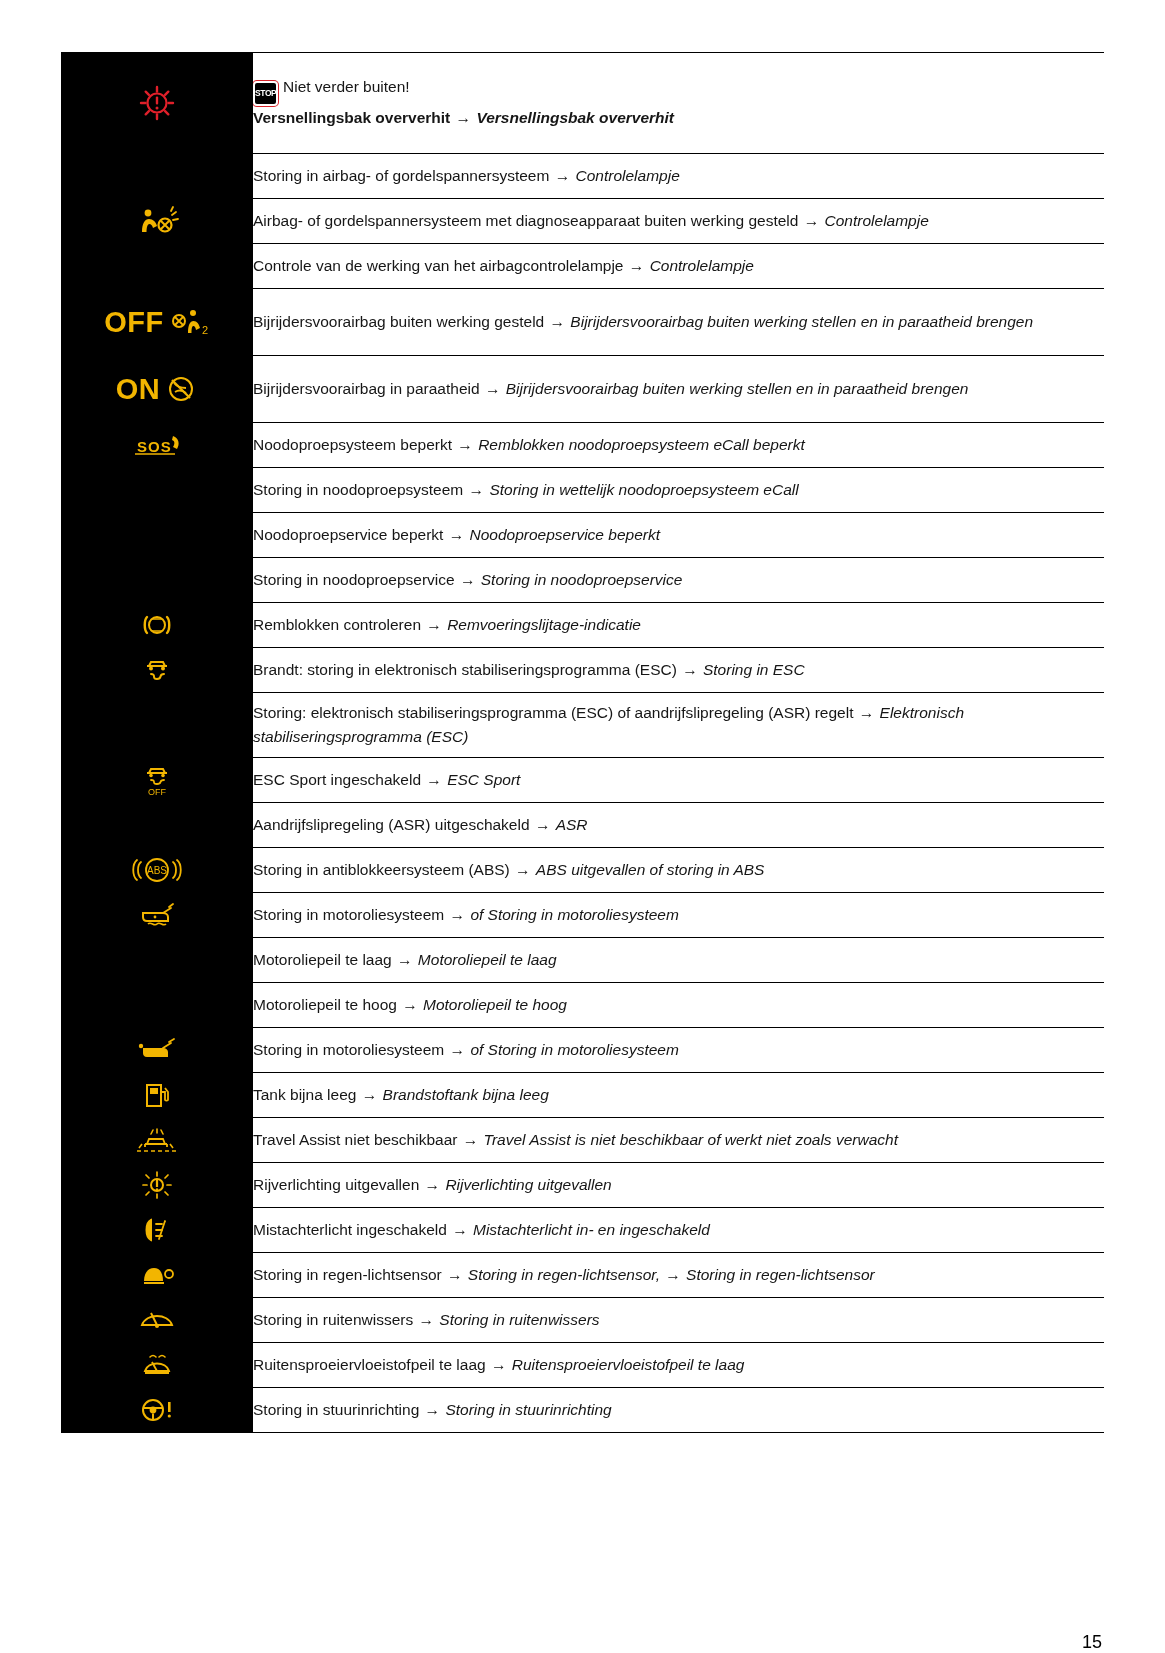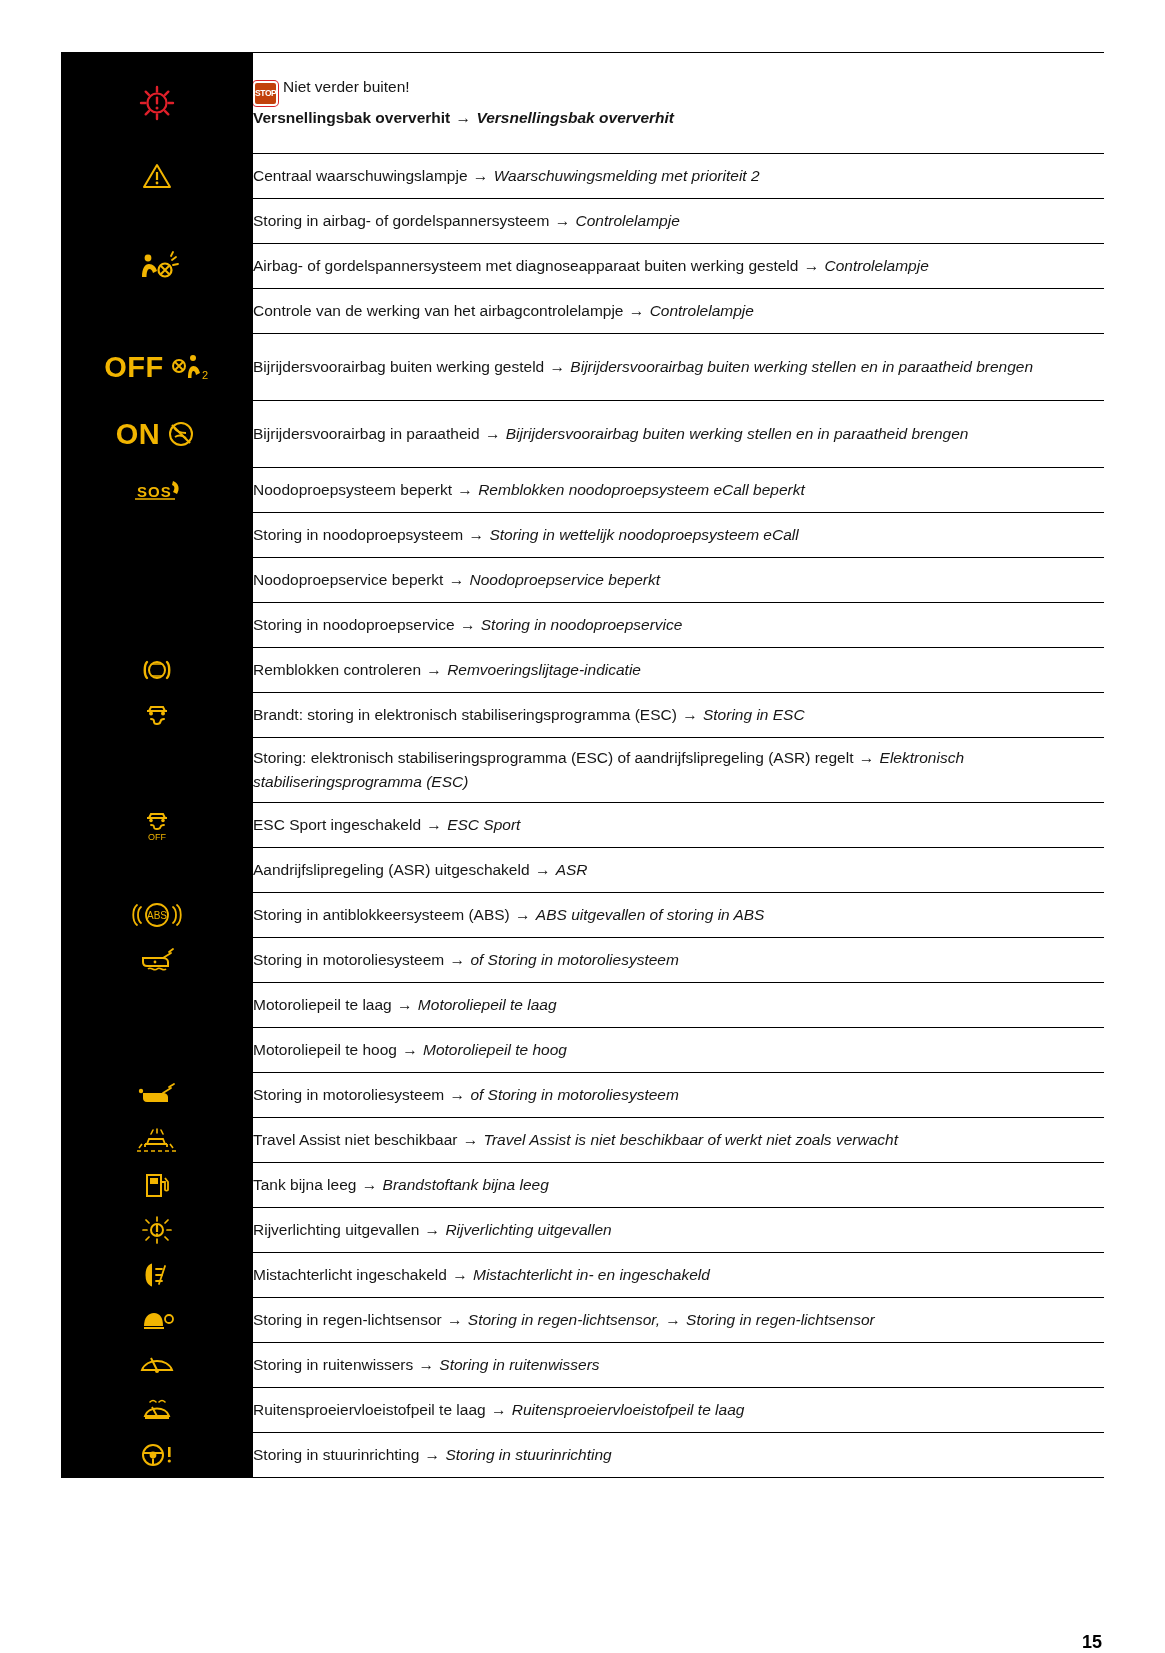--- a/index.html
+++ b/index.html
@@ -62,21 +62,21 @@
     font-style: normal;
     padding: 0 1px;
   }
   .line2 {
     font-weight: bold;
   }
   .stop-badge {
     display: inline-block;
     width: 21px;
     height: 21px;
-    background: #c2410c;
+    background: #000000;
     color: #ffffff;
     border-radius: 4px;
     font-size: 8.5px;
     font-weight: bold;
     line-height: 21px;
     text-align: center;
     vertical-align: -4px;
     margin-right: 5px;
     border: 2px solid #ffffff;
     box-shadow: 0 0 0 1px #d8232a;
@@ -88,21 +88,21 @@
     font-weight: bold;
     font-size: 29px;
     letter-spacing: 0.5px;
   }
   .svgico { display: block; margin: 0 auto; }
   .page-number {
     position: absolute;
     right: 63px;
     bottom: 52px;
     font-size: 18px;
-    font-weight: bold;
+    font-weight: normal;
     color: #000;
   }
   .off-on-wrap {
     display: flex;
     align-items: center;
     justify-content: center;
     gap: 6px;
   }
 </style>
 </head>
@@ -140,34 +140,20 @@
             <span class="stop-badge">STOP</span><span>Niet verder buiten!</span>
           </div>
           <div class="line2">
             <span>Versnellingsbak oververhit</span>
             <span class="arrow">→</span>
             <em>Versnellingsbak oververhit</em>
           </div>
         </td>
       </tr>
 
-      <tr>
-        <td class="icon-cell" style="height:44px">
-          <svg class="svgico" width="30" height="28" viewBox="0 0 30 28">
-            <path d="M15 3 L28 25 L2 25 Z" fill="none" stroke="#f2b500" stroke-width="2" stroke-linejoin="round"></path>
-            <rect x="13.9" y="10" width="2.2" height="8" fill="#f2b500"></rect>
-            <circle cx="15" cy="21" r="1.4" fill="#f2b500"></circle>
-          </svg>
-        </td>
-        <td class="text-cell">
-          <span>Centraal waarschuwingslampje</span>
-          <span class="arrow">→</span>
-          <em>Waarschuwingsmelding met prioriteit 2</em>
-        </td>
-      </tr>
 
       <tr>
         <td class="icon-cell blank" style="height:44px"></td>
         <td class="text-cell">
           <span>Storing in airbag- of gordelspannersysteem</span>
           <span class="arrow">→</span>
           <em>Controlelampje</em>
         </td>
       </tr>
 
@@ -409,47 +395,47 @@
         </td>
         <td class="text-cell">
           <span>Storing in motoroliesysteem</span>
           <span class="arrow">→</span>
           <em>of Storing in motoroliesysteem</em>
         </td>
       </tr>
 
       <tr>
         <td class="icon-cell" style="height:44px">
+          <svg class="svgico" width="30" height="30" viewBox="0 0 30 30">
+            <rect x="5" y="5" width="14" height="21" fill="none" stroke="#f2b500" stroke-width="2"></rect>
+            <rect x="8" y="8" width="8" height="6" fill="#f2b500"></rect>
+            <path d="M19 12 h4 v8 a2 2 0 0 0 3 0 v-8 l-3 -4" fill="none" stroke="#f2b500" stroke-width="1.8"></path>
+          </svg>
+        </td>
+        <td class="text-cell">
+          <span>Tank bijna leeg</span>
+          <span class="arrow">→</span>
+          <em>Brandstoftank bijna leeg</em>
+        </td>
+      </tr>
+
+      <tr>
+        <td class="icon-cell" style="height:44px">
           <svg class="svgico" width="48" height="28" viewBox="0 0 48 28">
             <path d="M12 18 h22 M14 18 l2 -5 h14 l2 5" fill="none" stroke="#f2b500" stroke-width="1.8"></path>
             <path d="M12 18 v3 M34 18 v3" stroke="#f2b500" stroke-width="1.8"></path>
             <path d="M6 22 l3 -4 M40 22 l-3 -4" stroke="#f2b500" stroke-width="1.6"></path>
             <path d="M18 8 l2 -4 M24 7 v-4 M30 8 l-2 -4" stroke="#f2b500" stroke-width="1.6" stroke-linecap="round"></path>
             <path d="M4 25 h40" stroke="#f2b500" stroke-width="1.4" stroke-dasharray="4 3"></path>
           </svg>
         </td>
         <td class="text-cell">
           <span>Travel Assist niet beschikbaar</span>
           <span class="arrow">→</span>
           <em>Travel Assist is niet beschikbaar of werkt niet zoals verwacht</em>
-        </td>
-      </tr>
-
-      <tr>
-        <td class="icon-cell" style="height:44px">
-          <svg class="svgico" width="30" height="30" viewBox="0 0 30 30">
-            <rect x="5" y="5" width="14" height="21" fill="none" stroke="#f2b500" stroke-width="2"></rect>
-            <rect x="8" y="8" width="8" height="6" fill="#f2b500"></rect>
-            <path d="M19 12 h4 v8 a2 2 0 0 0 3 0 v-8 l-3 -4" fill="none" stroke="#f2b500" stroke-width="1.8"></path>
-          </svg>
-        </td>
-        <td class="text-cell">
-          <span>Tank bijna leeg</span>
-          <span class="arrow">→</span>
-          <em>Brandstoftank bijna leeg</em>
         </td>
       </tr>
 
       <tr>
         <td class="icon-cell" style="height:44px">
           <svg class="svgico" width="36" height="30" viewBox="0 0 36 30">
             <circle cx="18" cy="15" r="6" fill="none" stroke="#f2b500" stroke-width="2"></circle>
             <rect x="16.9" y="10" width="2.2" height="7" fill="#f2b500"></rect>
             <circle cx="18" cy="19.5" r="1.2" fill="#f2b500"></circle>
             <g stroke="#f2b500" stroke-width="1.7" stroke-linecap="round">

